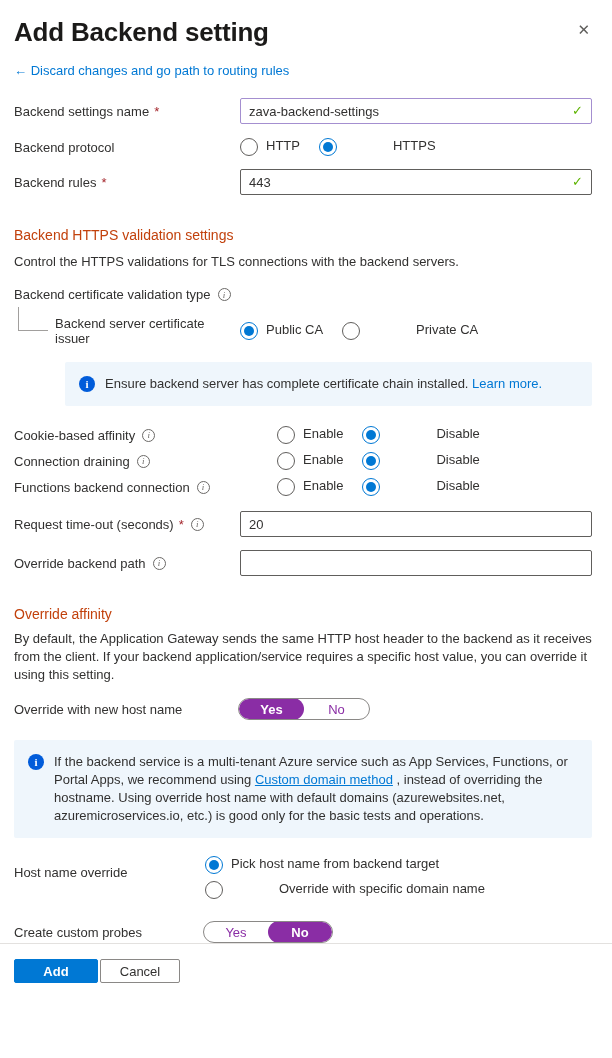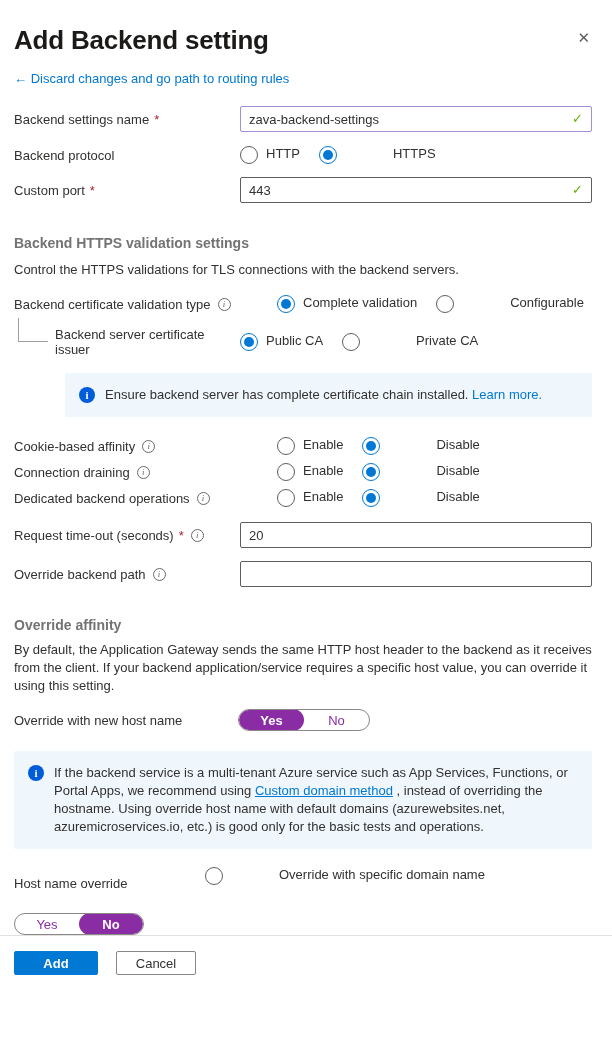--- a/index.html
+++ b/index.html
@@ -7,21 +7,21 @@
   body {
     font-family: "Liberation Sans", "DejaVu Sans", sans-serif;
     font-size: 13px;
     color: #323130;
     background: #ffffff;
     overflow: hidden;
   }
   .page {
     width: 612px; height: 952px;
     display: flex; flex-direction: column;
-    padding: 24px 20px 0 14px;
+    padding: 16px 20px 0 14px;
   }
   
   .hdr { display: flex; justify-content: space-between; align-items: flex-start; }
   .title { font-size: 26px; font-weight: 600; color: #1b1a19; line-height: 32px; letter-spacing: -0.2px; }
   .close { color: #5f5e5c; font-size: 15px; line-height: 15px; padding: 6px 2px; cursor: pointer; background: none; border: none; }
   .backlink { margin-top: 15px; color: #0078d4; cursor: pointer; }
   .backlink span { color: #0078d4; }
   
   .row { display: flex; align-items: center; }
   .label { width: 226px; flex: none; color: #323130; display: flex; align-items: center; }
@@ -53,21 +53,21 @@
     background: #fff; flex: none; display: flex; align-items: center; justify-content: center;
   }
   .radio.sel .circ { border-color: #0078d4; }
   .radio.sel .circ::after { content: ""; width: 10px; height: 10px; border-radius: 50%; background: #0078d4; }
   .radio .rlabel { margin-left: 8px; color: #323130; }
   .rg-indent { margin-left: 37px; }
   
   .connector { width: 30px; height: 24px; border-left: 1px solid #a19f9d; border-bottom: 1px solid #a19f9d; margin: -16px 7px 8px 4px; flex: none; }
   .sub-label { width: 185px; }
   
-  .sec-h { font-size: 14px; font-weight: 700; color: #737373; }
+  .sec-h { font-size: 14px; font-weight: 400; color: #c2410c; }
   .desc { color: #323130; line-height: 18px; }
   
   .banner {
     background: #eff6fc; border-radius: 2px; display: flex; align-items: flex-start;
     padding: 13px 12px 13px 14px;
   }
   .banner .bicon {
     width: 16px; height: 16px; flex: none; border-radius: 50%; background: #015cda; color: #fff;
     font-size: 11px; font-weight: 700; font-family: "Liberation Serif", serif;
     display: flex; align-items: center; justify-content: center; margin-right: 10px; margin-top: 1px;
@@ -86,21 +86,21 @@
   }
   .pill .seg.on { background: #8a2da5; color: #fff; font-weight: 700; border-radius: 12px; }
   .pill-a { width: 132px; } .pill-a .seg { width: 66px; }
   .pill-b { width: 130px; } .pill-b .seg { width: 65px; }
   
   .stack { display: flex; flex-direction: column; gap: 7px; }
   
   .footer {
     margin-top: auto; margin-left: -14px; margin-right: -20px;
     border-top: 1px solid #e3e1df; padding: 15px 0 0 14px; height: 56px;
-    display: flex; gap: 18px; align-items: flex-start;
+    display: flex; gap: 2px; align-items: flex-start;
   }
   .btn { height: 24px; font-size: 13px; border-radius: 2px; cursor: pointer; font-family: "Liberation Sans", sans-serif; }
   .btn-primary { width: 84px; background: #0078d4; color: #fff; border: 1px solid #0078d4; font-weight: 600; }
   .btn-secondary { width: 80px; background: #fff; color: #323130; border: 1px solid #8a8886; }
   
   .mt8{margin-top:8px}.mt10{margin-top:10px}.mt12{margin-top:20px}.mt13{margin-top:13px}.mt14{margin-top:14px}
   .mt15{margin-top:15px}.mt16{margin-top:16px}.mt18{margin-top:18px}.mt20{margin-top:20px}.mt22{margin-top:22px}
   .mt28{margin-top:28px}.mt30{margin-top:30px}.mt32{margin-top:32px}
 </style>
 </head>
@@ -142,48 +142,38 @@
       </span>
       <span class="radio sel">
         <span class="circ"></span>
         <span class="rlabel">HTTPS</span>
       </span>
     </div>
   </div>
 
   <div class="row mt13">
     <div class="label">
-      <span class="txt">Custom port</span>
+      <span class="txt">Backend rules</span>
       <span class="req">*</span>
     </div>
     <div class="ctrl">
       <div class="input-wrap">
         <input type="text" value="443" style="">
         <span class="check">✓</span>
       </div>
     </div>
   </div>
 
   <div class="sec-h mt32">Backend HTTPS validation settings</div>
   <div class="desc mt10">Control the HTTPS validations for TLS connections with the backend servers.</div>
 
   <div class="row mt16">
     <div class="label">
       <span class="txt">Backend certificate validation type</span>
       <span class="info-i">i</span>
-    </div>
-    <div class="ctrl rg-indent">
-      <span class="radio sel">
-        <span class="circ"></span>
-        <span class="rlabel">Complete validation</span>
-      </span>
-      <span class="radio">
-        <span class="circ"></span>
-        <span class="rlabel">Configurable</span>
-      </span>
     </div>
   </div>
 
   <div class="row mt14">
     <div class="connector"></div>
     <div class="label sub-label">
       <span class="txt">Backend server certificate issuer</span>
     </div>
     <div class="ctrl">
       <span class="radio sel">
@@ -236,21 +226,21 @@
       </span>
       <span class="radio sel">
         <span class="circ"></span>
         <span class="rlabel">Disable</span>
       </span>
     </div>
   </div>
 
   <div class="row mt8">
     <div class="label">
-      <span class="txt">Dedicated backend operations</span>
+      <span class="txt">Functions backend connection</span>
       <span class="info-i">i</span>
     </div>
     <div class="ctrl rg-indent">
       <span class="radio">
         <span class="circ"></span>
         <span class="rlabel">Enable</span>
       </span>
       <span class="radio sel">
         <span class="circ"></span>
         <span class="rlabel">Disable</span>
@@ -305,28 +295,35 @@
       <span class="blink u">Custom domain method</span>
       <span>, instead of overriding the hostname. Using override host name with default domains (azurewebsites.net, azuremicroservices.io, etc.) is good only for the basic tests and operations.</span>
     </span>
   </div>
 
   <div class="row mt18" style="align-items:flex-start">
     <div class="label" style="width:191px;margin-top:9px">
       <span class="txt">Host name override</span>
     </div>
     <div class="ctrl stack" style="align-items:flex-start">
+      <span class="radio sel">
+        <span class="circ"></span>
+        <span class="rlabel">Pick host name from backend target</span>
+      </span>
       <span class="radio">
         <span class="circ"></span>
         <span class="rlabel">Override with specific domain name</span>
       </span>
     </div>
   </div>
 
   <div class="row mt22">
+    <div class="label" style="width:189px">
+      <span class="txt">Create custom probes</span>
+    </div>
     <div class="ctrl">
       <div class="pill pill-b">
         <span class="seg">Yes</span>
         <span class="seg on">No</span>
       </div>
     </div>
   </div>
 
   <div class="footer">
     <button class="btn btn-primary">Add</button>

